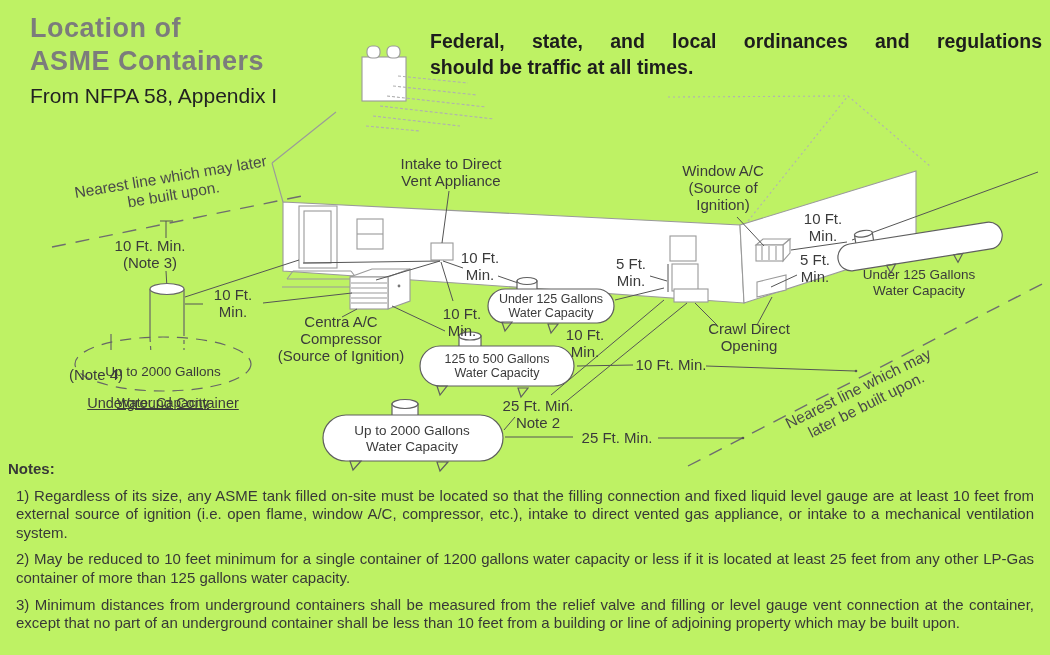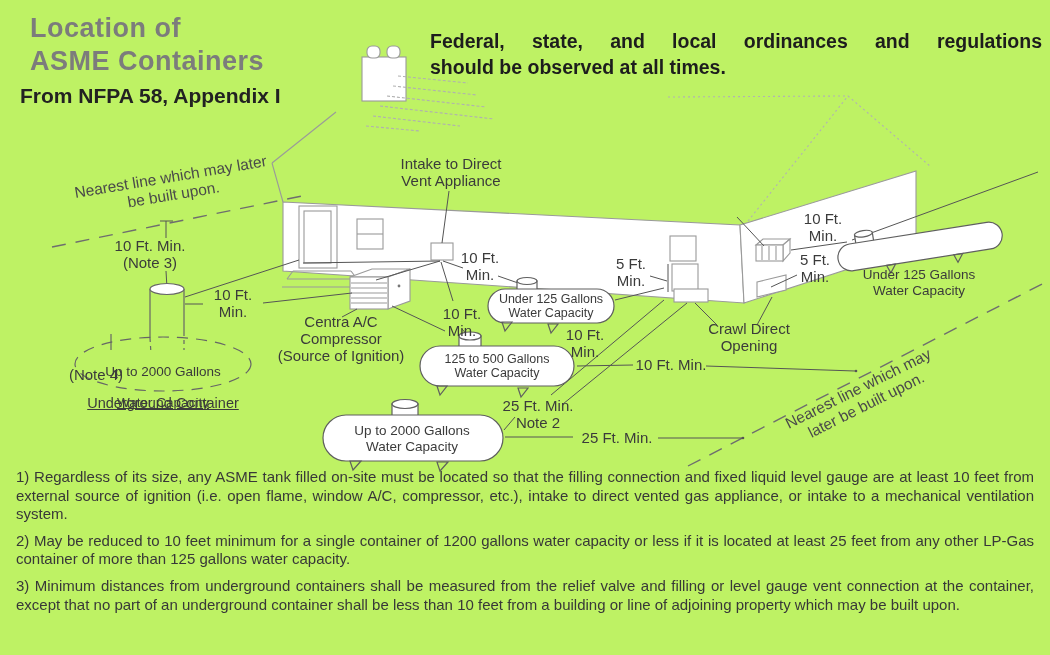--- a/index.html
+++ b/index.html
@@ -1,20 +1,20 @@
 <!DOCTYPE html>
 <html><head>
 <meta charset="utf-8">
 <style>
   html,body{margin:0;padding:0;background:#fff;}
   #page{position:relative;width:1050px;height:655px;background:#bef264;overflow:hidden;
         font-family:"Liberation Sans",sans-serif;}
   .title{position:absolute;left:30px;top:12px;font-size:27px;font-weight:bold;
          color:#7c7c7c;line-height:1.22;white-space:pre-line;letter-spacing:.5px;}
-  .subtitle{position:absolute;left:20px;top:84px;font-size:21px;font-weight:bold;color:#222;}
+  .subtitle{position:absolute;left:30px;top:84px;font-size:21px;font-weight:normal;color:#222;}
   .notice{position:absolute;left:430px;top:13px;width:612px;color:#1d1d1d;
           font-size:19.5px;font-weight:bold;line-height:1.35;margin-top:15px;}
   .notice .j{text-align:justify;text-align-last:justify;}
   .lbl{position:absolute;transform:translateX(-50%);text-align:center;
        white-space:pre-line;color:#3b3b3b;font-size:15px;line-height:1.13;}
   .lbl.small{font-size:12.5px;line-height:1.12;}
   .lbl.mid{font-size:13.5px;line-height:1.15;}
   .lbl.cap{font-size:14.5px;}
   .lbl.rot{color:#4a4a4a;font-size:15.5px;}
   .ul{text-decoration:underline;}
@@ -175,21 +175,21 @@
         <polygon points="952,260 961,260 955,268" fill="none"></polygon>
       </g>
     </g>
   </svg>
 
   <div class="title">Location of
 ASME Containers</div>
   <div class="subtitle">From NFPA 58, Appendix I</div>
   <div class="notice">
     <div class="j">Federal, state, and local ordinances and regulations</div>
-    <div>should be observed at all times.</div>
+    <div>should be traffic at all times.</div>
   </div>
 
   <div class="lbl rot" style="left:172px;top:168px;transform:translateX(-50%) rotate(-9.5deg);">Nearest line which may later
 be built upon.</div>
   <div class="lbl" style="left:150px;top:238px;">10 Ft. Min.
 (Note 3)</div>
   <div class="lbl" style="left:233px;top:287px;">10 Ft.
 Min.</div>
   <div class="lbl" style="left:96px;top:319px;margin-top:48px;">(Note 4)</div>
   <div class="lbl mid" style="left:163px;top:348px;">
@@ -206,36 +206,40 @@
 Min.</div>
   <div class="lbl" style="left:462px;top:306px;">10 Ft.
 Min.</div>
   <div class="lbl small" style="left:551px;top:292px;">Under 125 Gallons
 Water Capacity</div>
   <div class="lbl" style="left:585px;top:327px;">10 Ft.
 Min.</div>
   <div class="lbl small" style="left:497px;top:352px;">125 to 500 Gallons
 Water Capacity</div>
   <div class="lbl" style="left:671px;top:357px;">10 Ft. Min.</div>
+  <div class="lbl" style="left:723px;top:163px;">Window A/C
+(Source of
+Ignition)</div>
   <div class="lbl" style="left:823px;top:211px;">10 Ft.
 Min.</div>
   <div class="lbl" style="left:631px;top:256px;">5 Ft.
 Min.</div>
   <div class="lbl" style="left:815px;top:252px;">5 Ft.
 Min.</div>
   <div class="lbl mid" style="left:919px;top:267px;">Under 125 Gallons
 Water Capacity</div>
   <div class="lbl" style="left:749px;top:321px;">Crawl Direct
 Opening</div>
   <div class="lbl" style="left:538px;top:398px;">25 Ft. Min.
 Note 2</div>
   <div class="lbl mid" style="left:412px;top:423px;">Up to 2000 Gallons
 Water Capacity</div>
   <div class="lbl" style="left:617px;top:430px;">25 Ft. Min.</div>
   <div class="lbl rot" style="left:862px;top:379px;transform:translateX(-50%) rotate(-26.5deg);">Nearest line which may later be built upon.</div>
 
   <div id="notes">
+    <div class="hd">Notes:</div>
     <p>1) Regardless of its size, any ASME tank filled on-site must be located so that the filling connection and fixed liquid level gauge are at least 10 feet from external source of ignition (i.e. open flame, window A/C, compressor, etc.), intake to direct vented gas appliance, or intake to a mechanical ventilation system.</p>
     <p>2) May be reduced to 10 feet minimum for a single container of 1200 gallons water capacity or less if it is located at least 25 feet from any other LP-Gas container of more than 125 gallons water capacity.</p>
     <p>3) Minimum distances from underground containers shall be measured from the relief valve and filling or level gauge vent connection at the container, except that no part of an underground container shall be less than 10 feet from a building or line of adjoining property which may be built upon.</p>
   </div>
 
 </div>
 
 </body></html>

